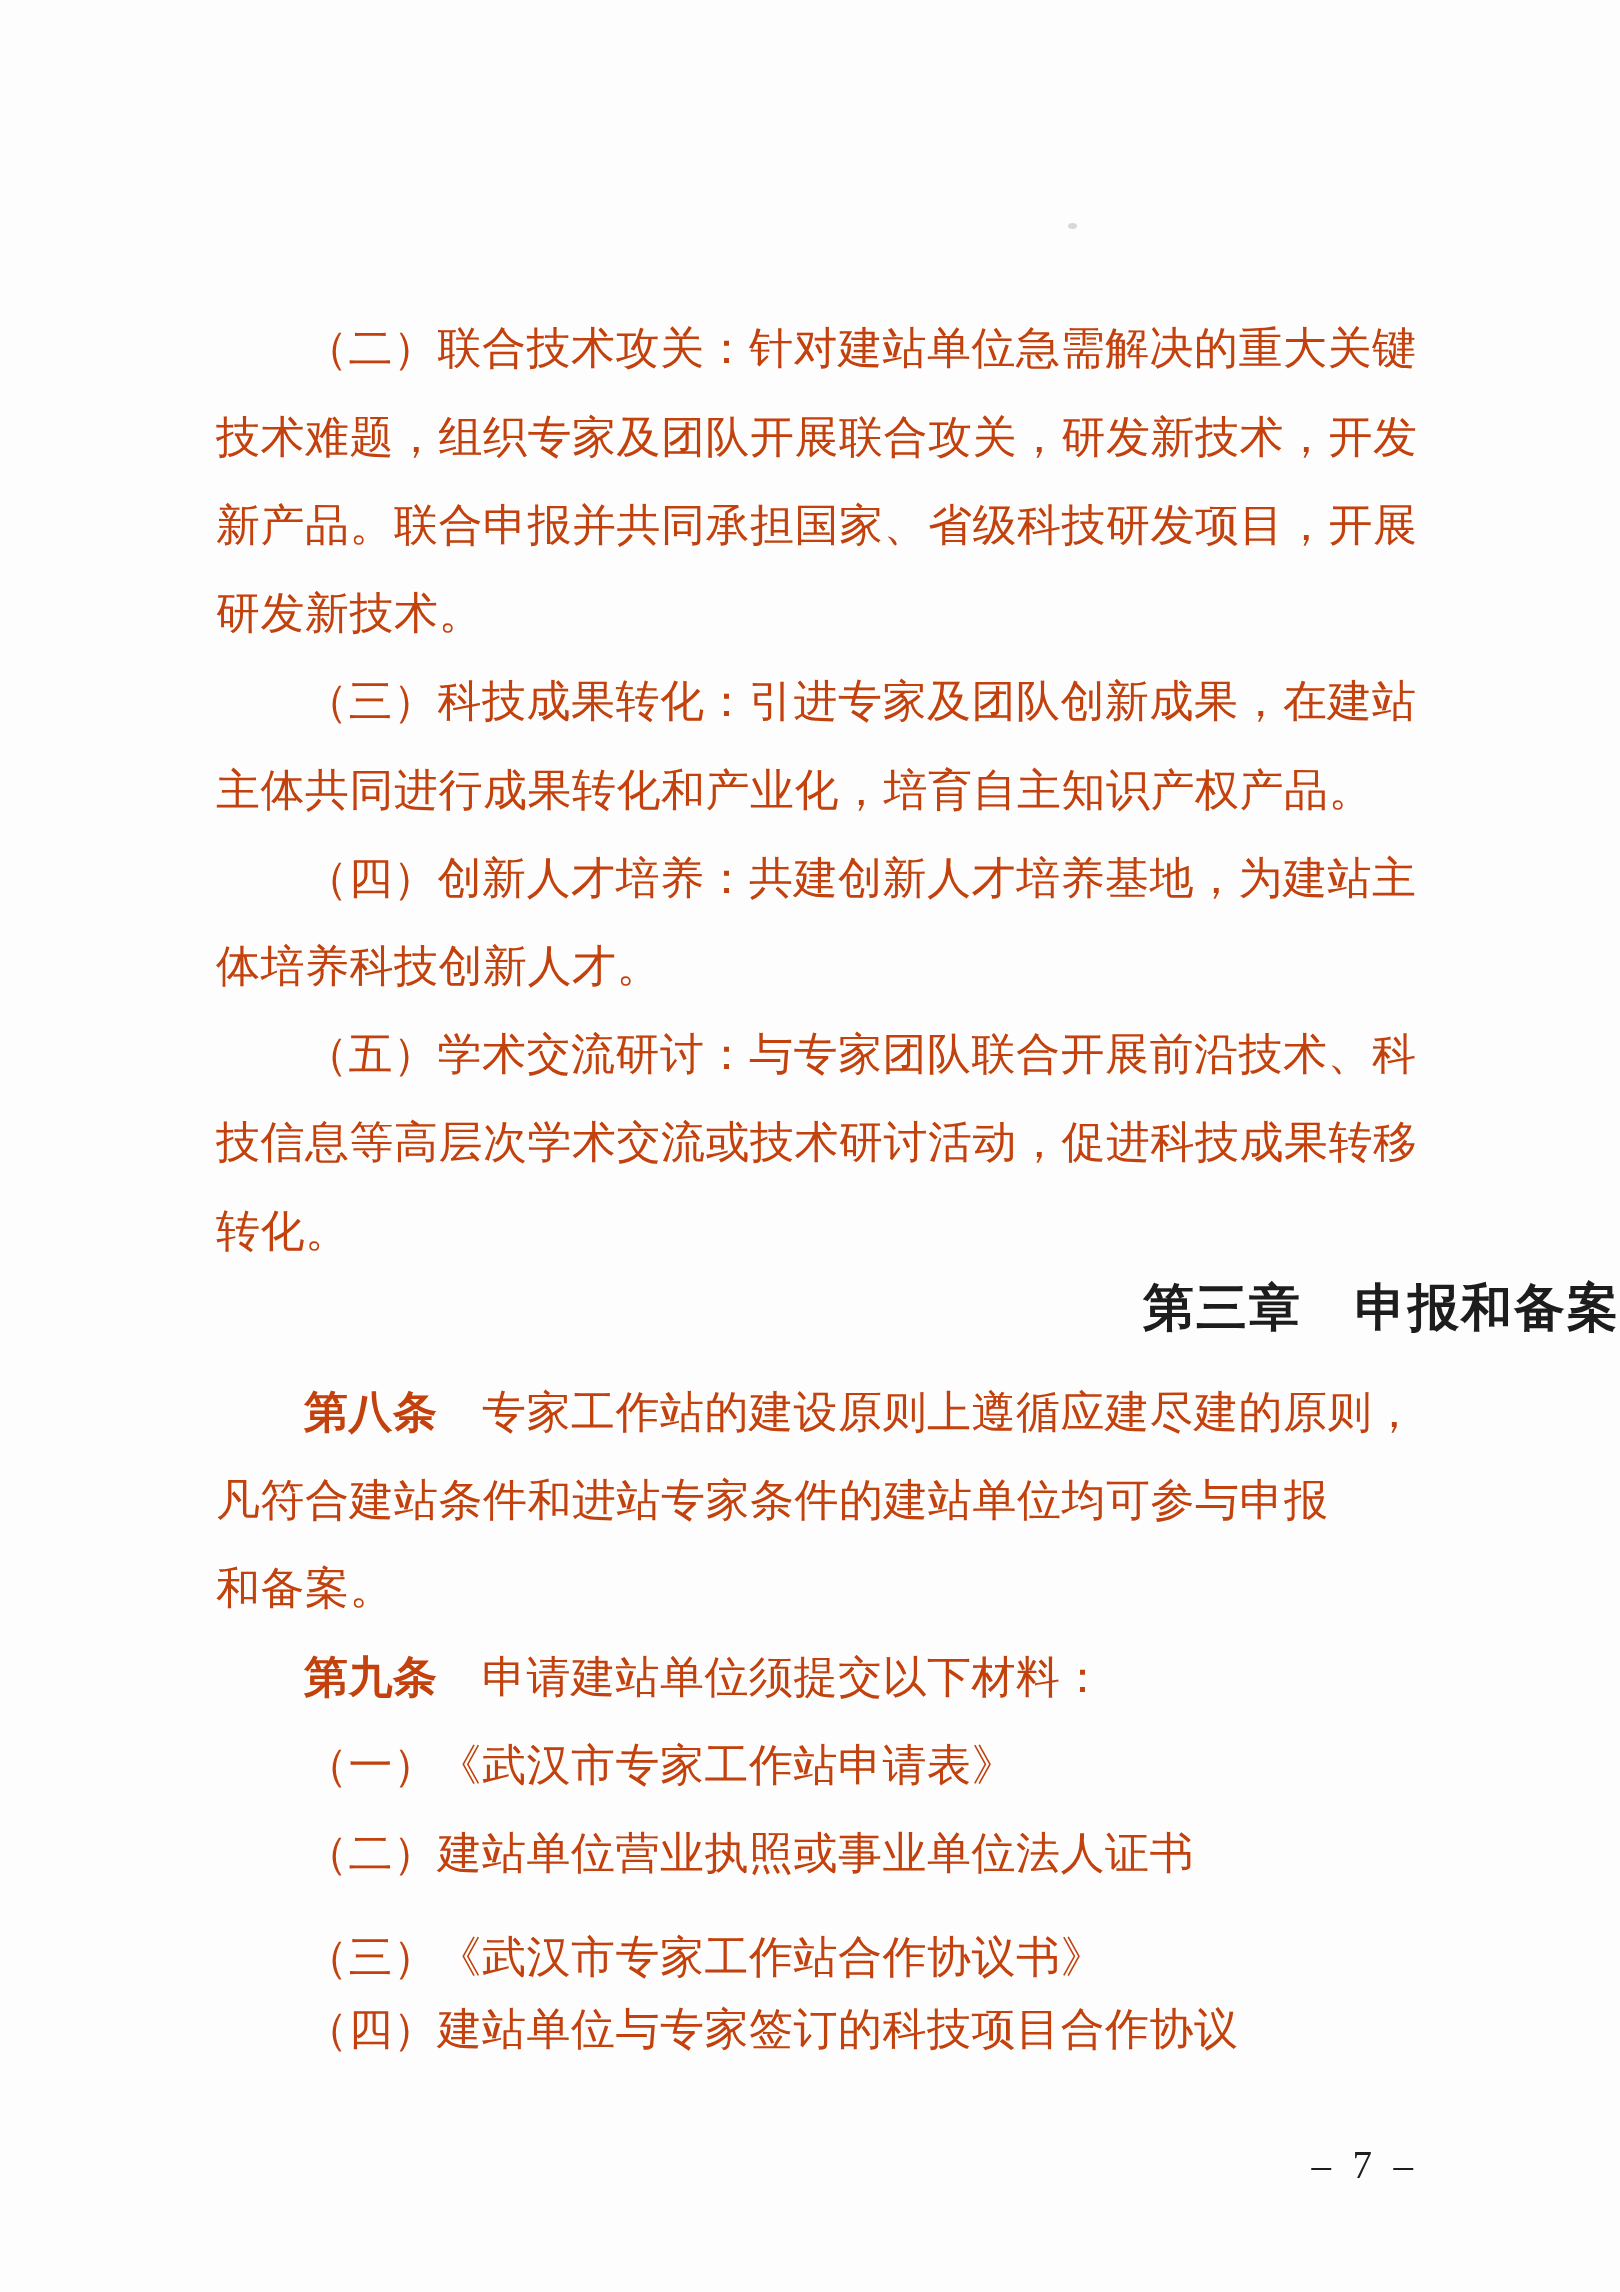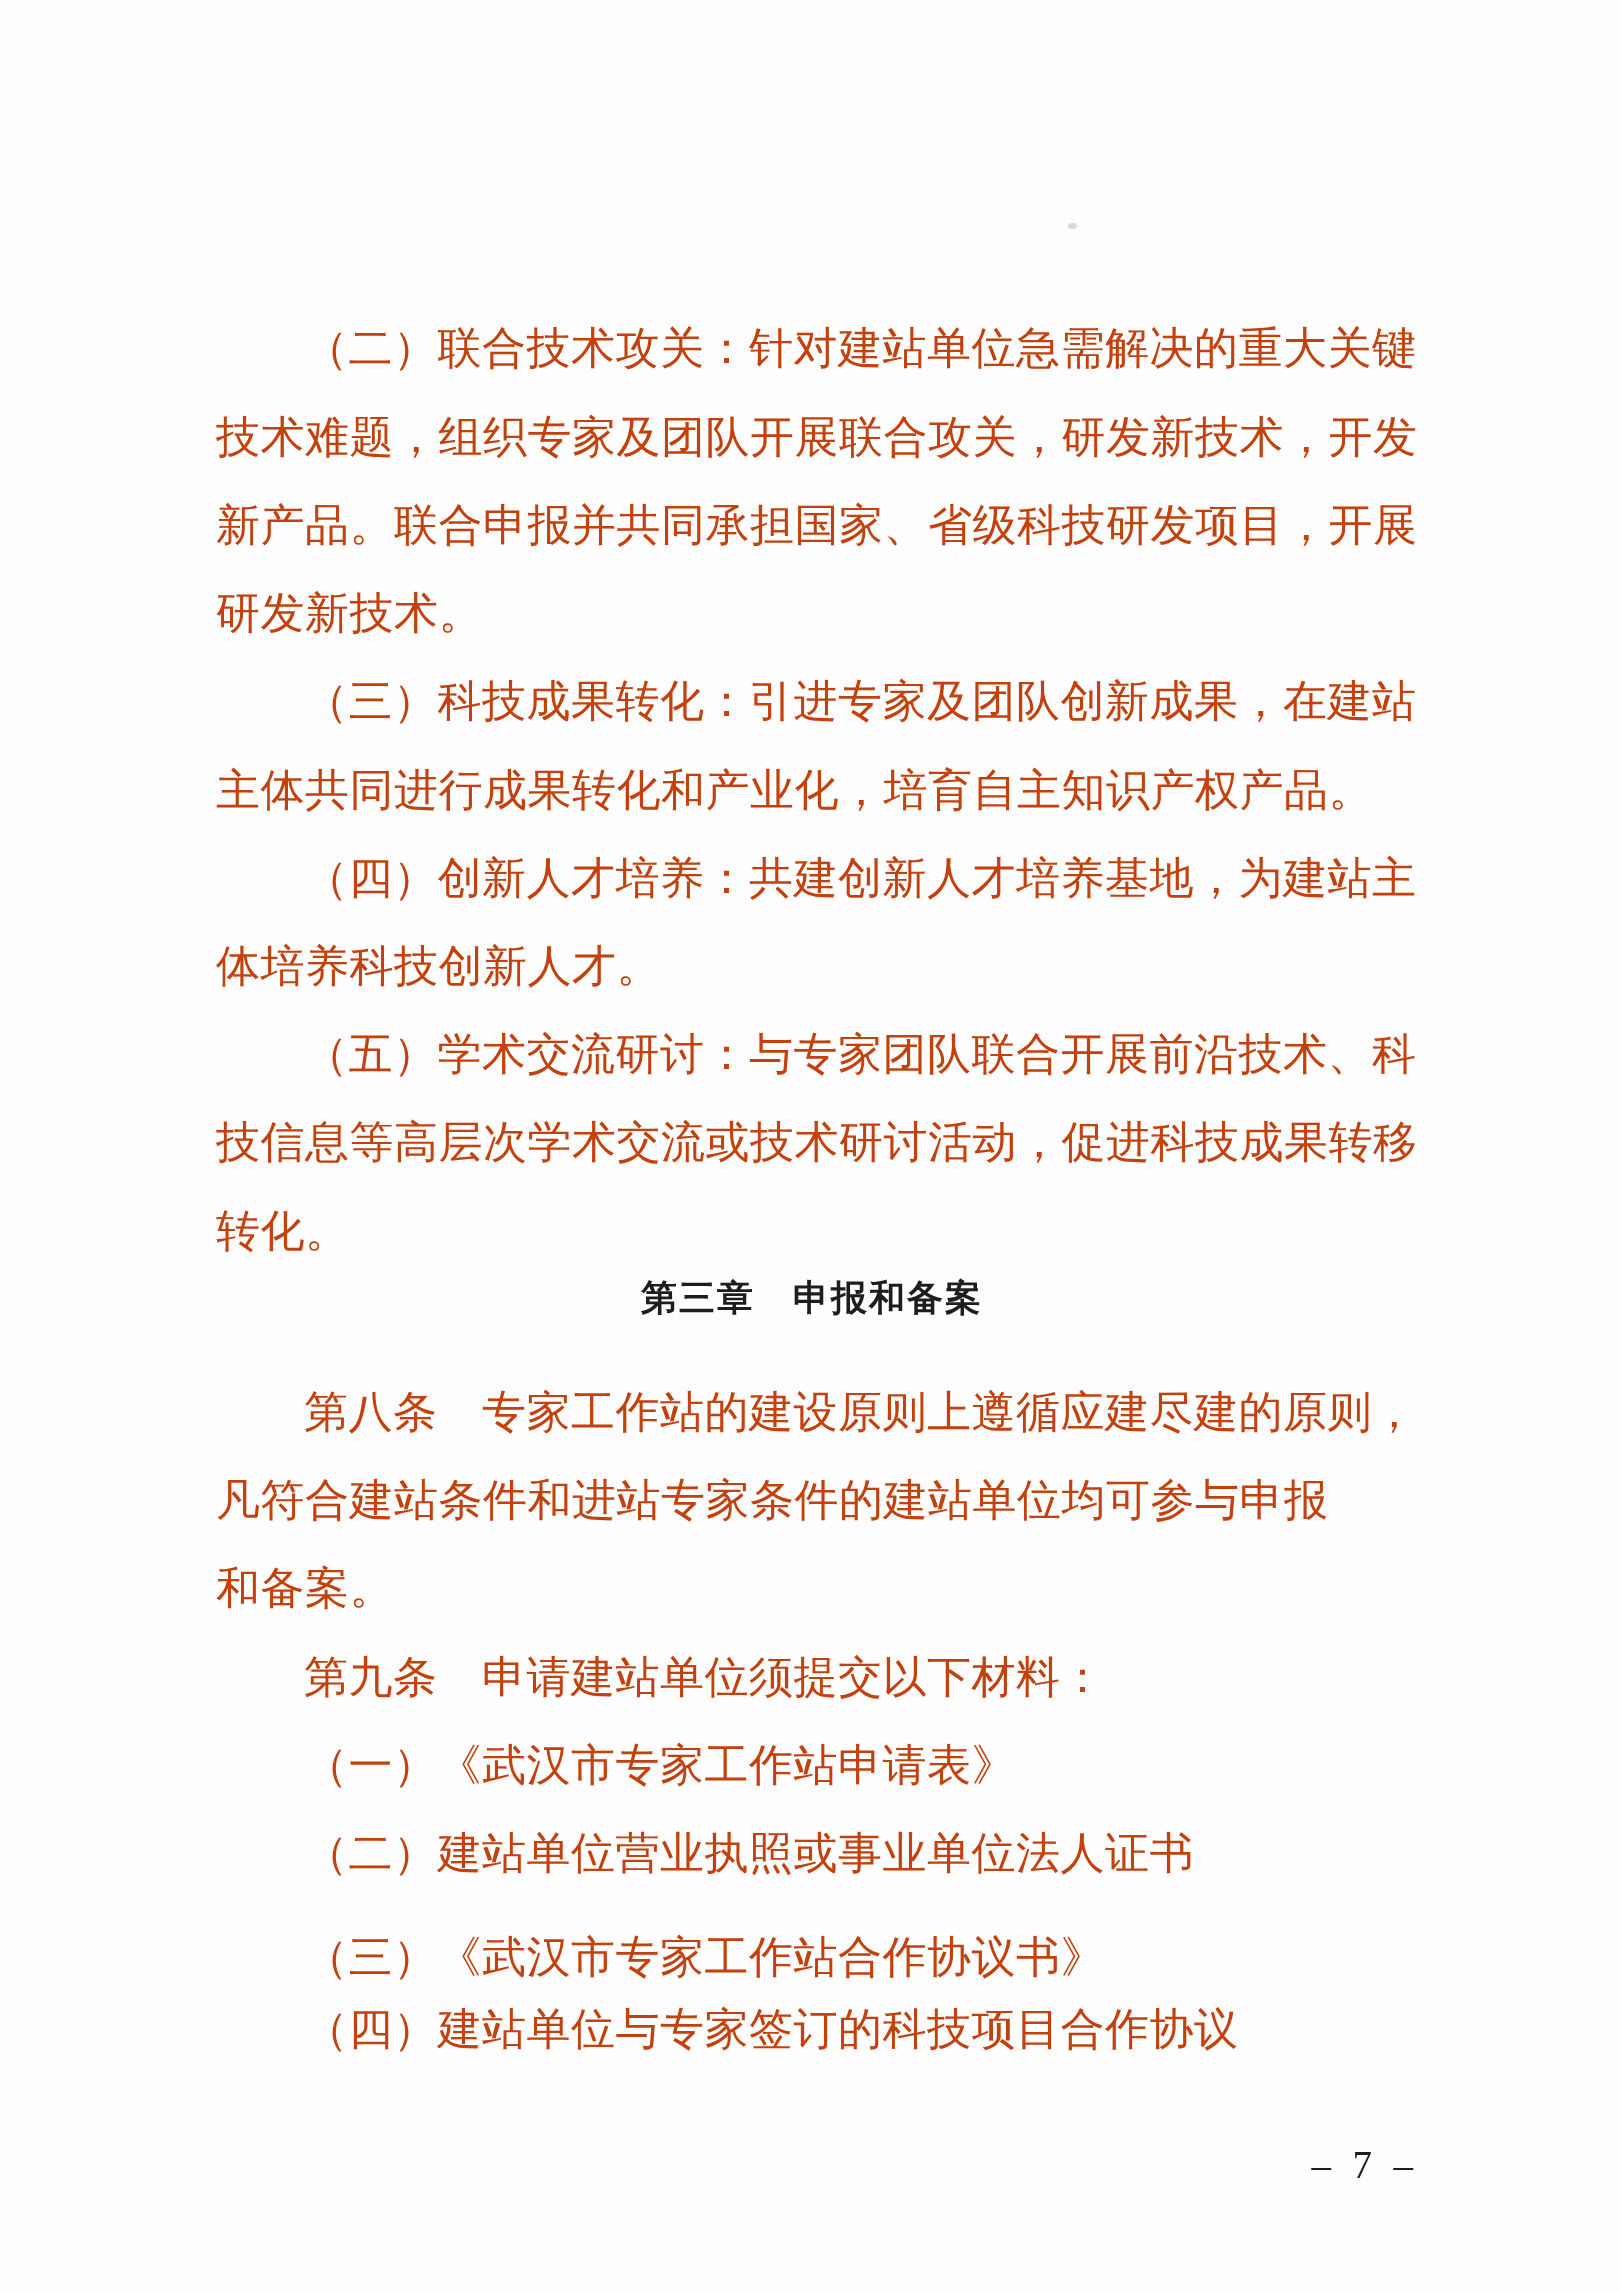--- a/index.html
+++ b/index.html
@@ -24,29 +24,29 @@
     font-size: 44px;
     line-height: 1.18;
     letter-spacing: 0.5px;
     white-space: nowrap;
     color: #c2410c;
   }
   .indent {
     padding-left: 88px;
   }
   .art {
-    font-weight: 400;
+    font-weight: 700;
     margin-top: 48px;
   }
   .chapter-heading {
     position: absolute;
     left: 4px;
     right: 0;
-    text-align: center;
-    font-size: 36px;
+    text-align: right;
+    font-size: 51px;
     font-weight: 700;
     letter-spacing: 2px;
     font-family: "Liberation Sans", "DejaVu Sans", sans-serif;
     color: #1d1d1d;
   }
   .page-number {
     position: absolute;
     right: 201px;
     font-size: 39px;
     letter-spacing: 5.9px;

